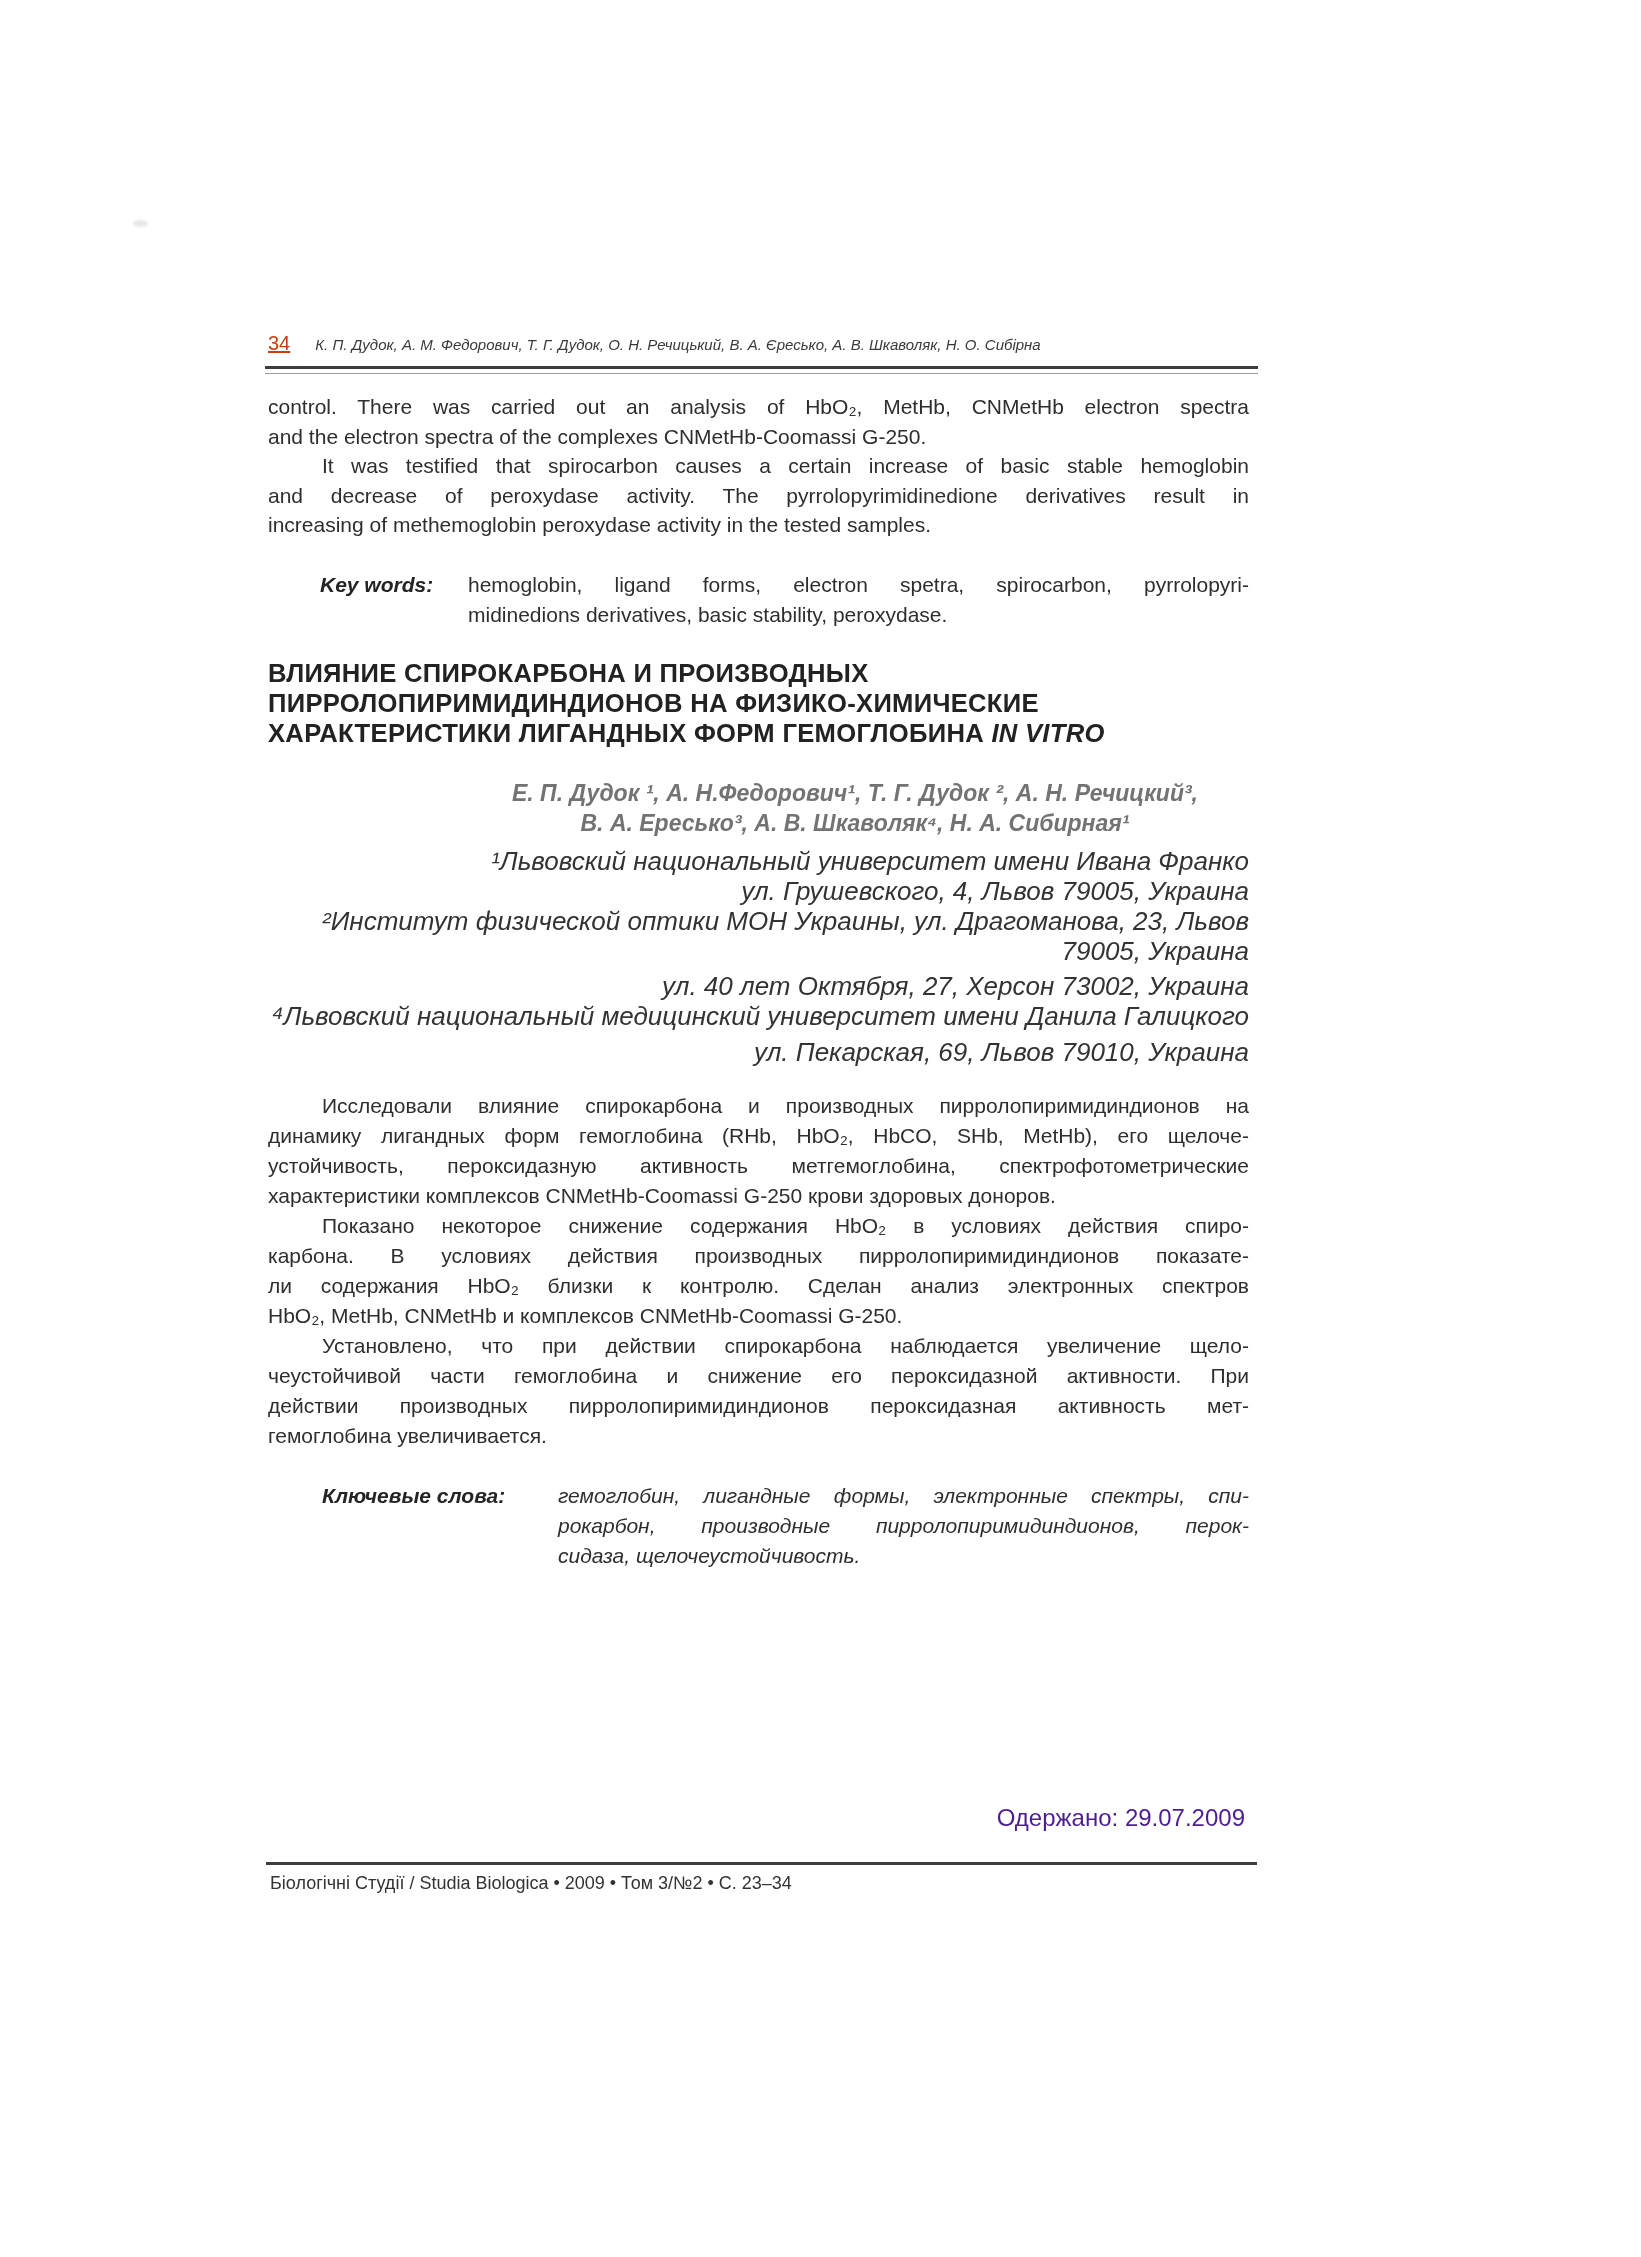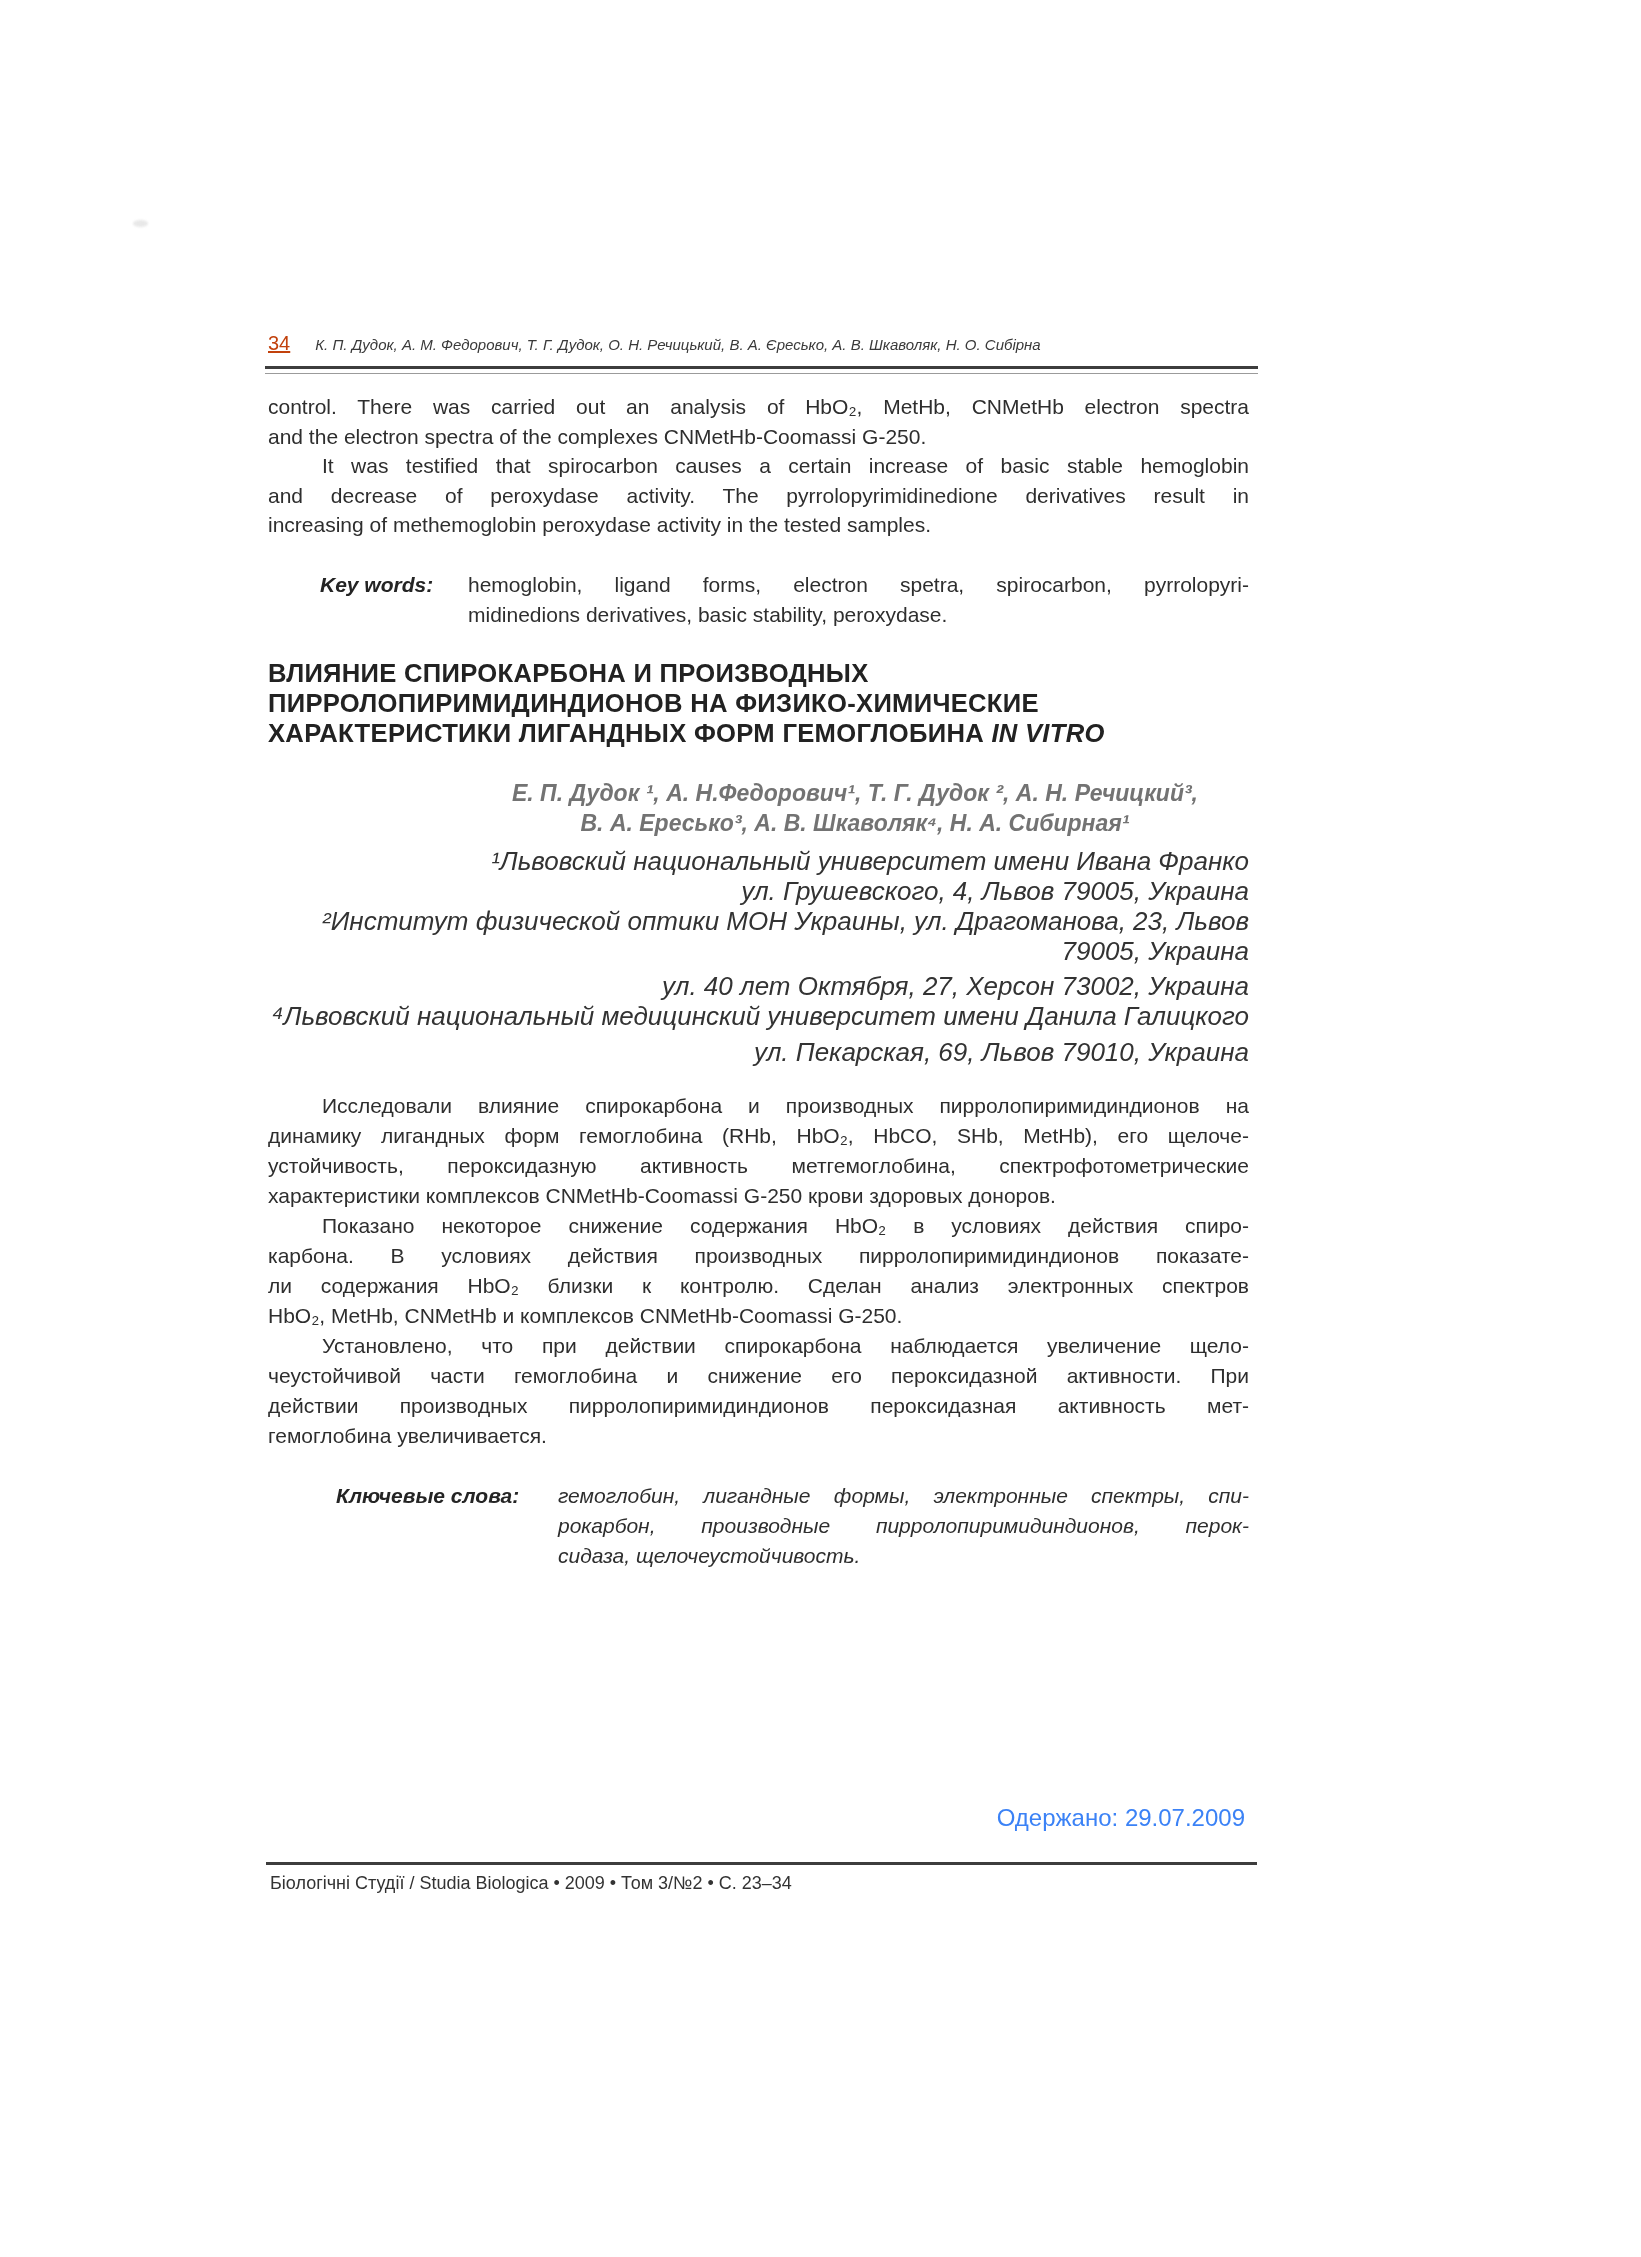--- a/index.html
+++ b/index.html
@@ -21,21 +21,21 @@
 
   
   .eng{position:absolute;left:268px;top:392px;width:981px;font-size:21px;line-height:29.5px;color:#2e2e2e;}
 
   
   .kw{position:absolute;left:268px;width:981px;font-size:21px;line-height:30px;color:#2e2e2e;}
   .kw-en{top:570px;}
   .kw-ru{top:1481px;}
   .kw-label{position:absolute;font-weight:bold;font-style:italic;color:#242424;}
   .kw-en .kw-label{left:52px;}
-  .kw-ru .kw-label{left:68px;}
+  .kw-ru .kw-label{left:54px;}
   .kw-en .kw-text{margin-left:200px;}
   .kw-ru .kw-text{margin-left:290px;font-style:italic;}
 
   
   .title{position:absolute;left:268px;top:658px;width:981px;font-size:25.6px;font-weight:bold;
          line-height:30px;color:#222222;letter-spacing:0.3px;}
   .ti{font-style:italic;}
 
   
   .authors{position:absolute;left:460px;top:778px;width:790px;text-align:center;
@@ -46,21 +46,21 @@
          font-style:italic;font-size:26px;line-height:30px;color:#333333;}
   .affil .af:nth-child(4){margin-top:4.8px;}
   .affil .af:nth-child(6){margin-top:5.8px;}
 
   
   .abstract{position:absolute;left:268px;top:1091px;width:981px;font-size:21px;
             line-height:30px;color:#2e2e2e;}
 
   
   .received{position:absolute;left:268px;top:1804px;width:977px;text-align:right;
-            font-size:24px;color:#3b82f6;}
+            font-size:24px;color:#4c1d95;}
   .f-rule{position:absolute;left:266px;top:1862px;width:991px;height:2.9px;background:#3d3d3d;}
   .footer{position:absolute;left:270px;top:1873px;width:981px;font-size:18px;color:#333333;}
 
   
   .smudge{position:absolute;left:133px;top:220px;width:15.4px;height:6.8px;border-radius:50%;
           background:#d9d9d9;opacity:.6;filter:blur(1px);}
 </style>
 </head>
 <body>
 

